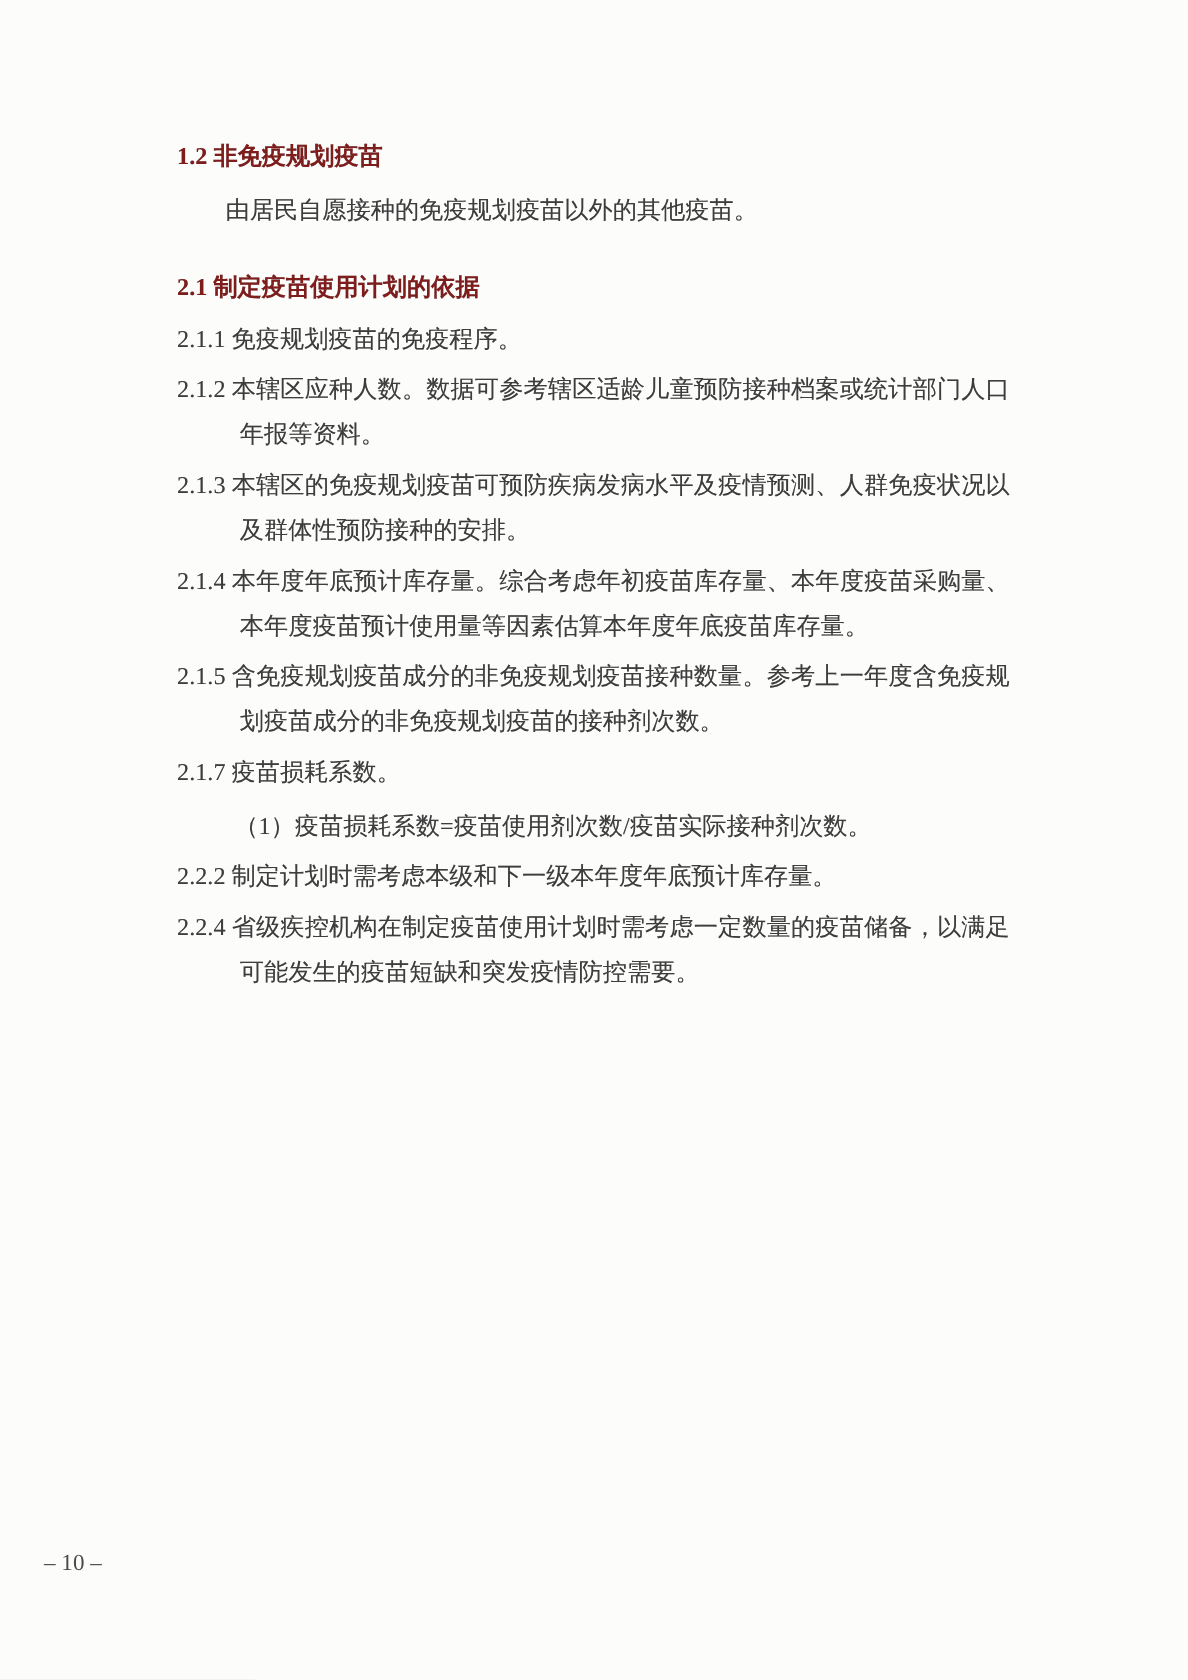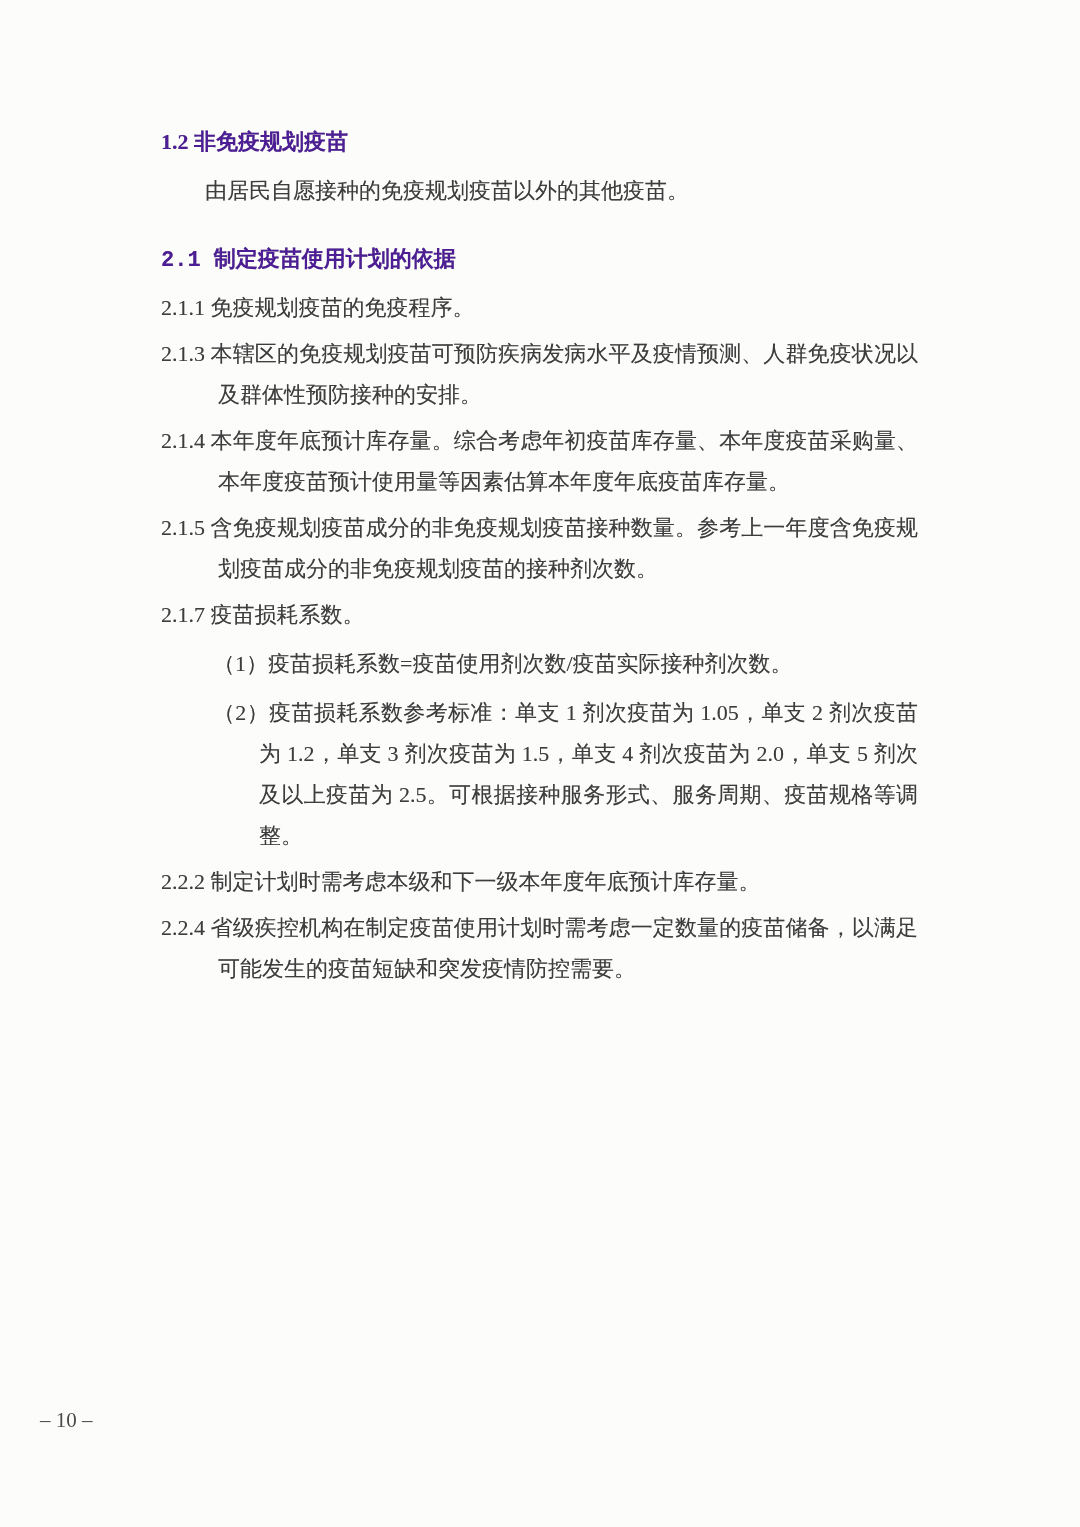--- a/index.html
+++ b/index.html
@@ -14,24 +14,24 @@
   }
   .content{
     position:absolute;
     left:161px;top:121px;
     width:757px;
     font-size:22px;
     line-height:41px;
     text-align:justify;
     text-shadow:0 0 0.6px rgba(70,70,70,.45);
   }
-  .h{font-weight:700;color:#4c1d95;}
+  .h{font-weight:700;color:#7f1d1d;}
   .def{margin-top:8px;text-indent:44px;}
   .h-major{margin-top:28px;}
-  .h-sub1{margin-top:29px;font-family:Liberation Mono, monospace;}
+  .h-sub1{margin-top:29px;}
   .h-sub2{margin-top:3px;}
   .item{margin-top:5px;padding-left:57px;text-indent:-57px;}
   .sub{margin-top:8px;padding-left:98px;text-indent:-46px;}
   .first-item{margin-top:6px;}
   .footer{
     position:absolute;
     top:1400px;left:0;width:100%;
     font-size:21px;line-height:41px;
     color:#4a4a4a;
     padding-left:40px;
@@ -54,38 +54,41 @@
     <div class="h h-sub1">
       <span>2.1</span>
       <span>制定疫苗使用计划的依据</span>
     </div>
 
     <div class="item first-item">
       <span>2.1.1</span>
       <span>免疫规划疫苗的免疫程序。</span>
     </div>
     <div class="item">
+      <span>2.1.2</span>
+      <span>本辖区应种人数。数据可参考辖区适龄儿童预防接种档案或统计部门人口年报等资料。</span>
+    </div>
+    <div class="item">
       <span>2.1.3</span>
       <span>本辖区的免疫规划疫苗可预防疾病发病水平及疫情预测、人群免疫状况以及群体性预防接种的安排。</span>
     </div>
     <div class="item">
       <span>2.1.4</span>
       <span>本年度年底预计库存量。综合考虑年初疫苗库存量、本年度疫苗采购量、本年度疫苗预计使用量等因素估算本年度年底疫苗库存量。</span>
     </div>
     <div class="item">
       <span>2.1.5</span>
       <span>含免疫规划疫苗成分的非免疫规划疫苗接种数量。参考上一年度含免疫规划疫苗成分的非免疫规划疫苗的接种剂次数。</span>
     </div>
     <div class="item">
       <span>2.1.7</span>
       <span>疫苗损耗系数。</span>
     </div>
 
     <div class="sub">（1）疫苗损耗系数=疫苗使用剂次数/疫苗实际接种剂次数。</div>
-    <div class="sub">（2）疫苗损耗系数参考标准：单支 1 剂次疫苗为 1.05，单支 2 剂次疫苗为 1.2，单支 3 剂次疫苗为 1.5，单支 4 剂次疫苗为 2.0，单支 5 剂次及以上疫苗为 2.5。可根据接种服务形式、服务周期、疫苗规格等调整。</div>
 
 
     <div class="item">
       <span>2.2.2</span>
       <span>制定计划时需考虑本级和下一级本年度年底预计库存量。</span>
     </div>
     <div class="item">
       <span>2.2.4</span>
       <span>省级疾控机构在制定疫苗使用计划时需考虑一定数量的疫苗储备，以满足可能发生的疫苗短缺和突发疫情防控需要。</span>
     </div>

